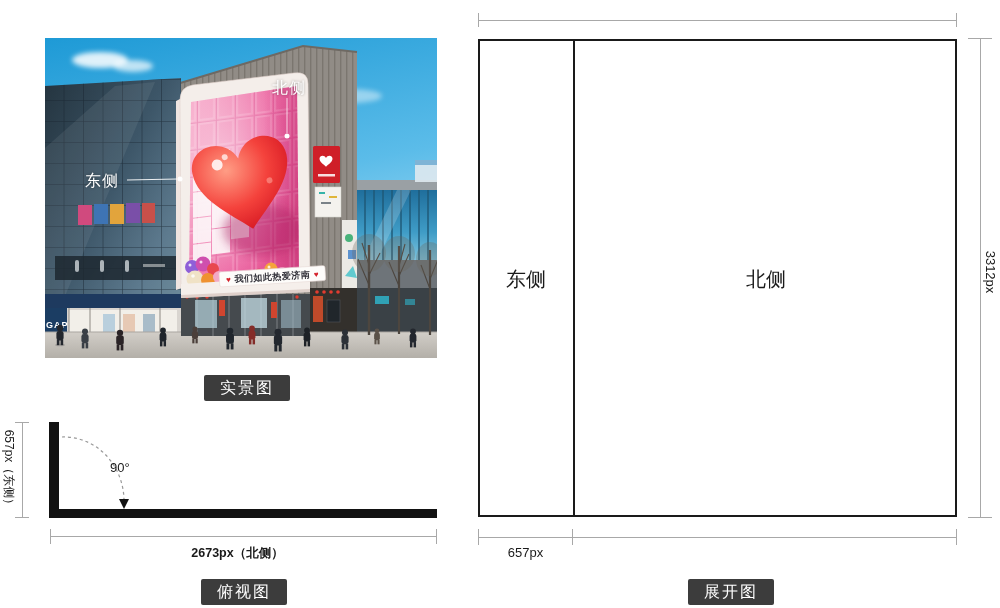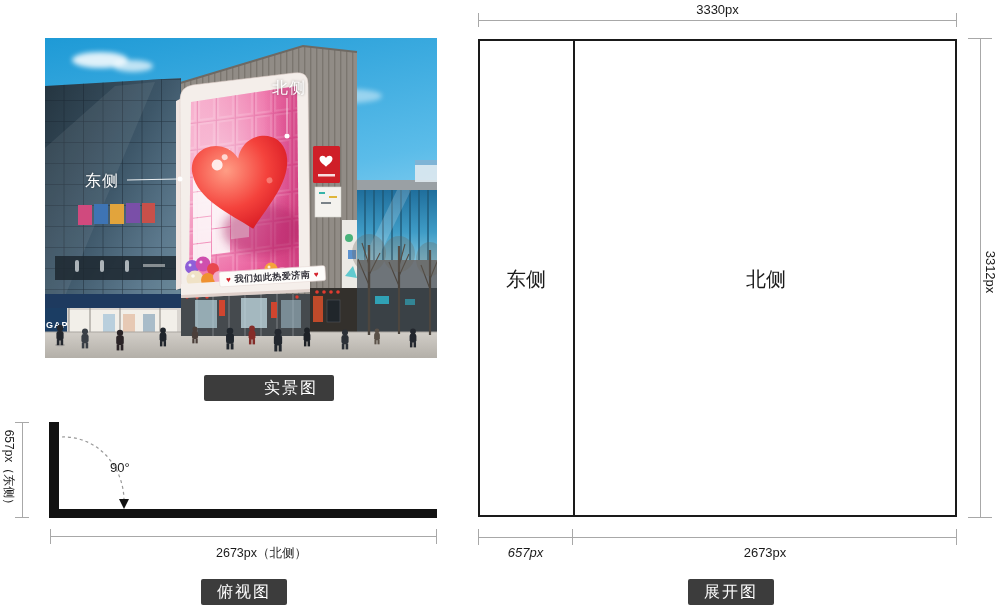--- a/index.html
+++ b/index.html
@@ -363,60 +363,58 @@
         <circle cx="135" cy="141" r="2.5" fill="#fff"></circle>
         <line x1="242" y1="60" x2="242" y2="95" stroke="#fff" stroke-width="1" opacity="0.75"></line>
         <circle cx="242" cy="98" r="2.5" fill="#fff"></circle>
       </g>
     </svg>
 
     <div class="photo-label" style="left:227px;top:40px;">北侧</div>
     <div class="photo-label" style="left:40px;top:133px;">东侧</div>
   </div>
 
-  <div class="caption" style="left:204px;top:375px;padding-left:44px;">实景图</div>
+  <div class="caption" style="left:204px;top:375px;">实景图</div>
 
   <div class="lbar" style="left:49px;top:422px;width:10px;height:96px;"></div>
   <div class="lbar" style="left:49px;top:509px;width:388px;height:9px;"></div>
 
   <div class="dline-v" style="left:22px;top:422px;height:96px;"></div>
   <div class="tick-h" style="left:15px;top:422px;width:14px;"></div>
   <div class="tick-h" style="left:15px;top:517px;width:14px;"></div>
   <div class="dimtext rot90" style="left:8px;top:470px;font-size:12px;">657px（东侧）</div>
 
   <svg class="abs" style="left:55px;top:430px;" width="85" height="85" viewBox="0 0 85 85">
     <path d="M7,7 A60,64 0 0 1 69,70" fill="none" stroke="#999" stroke-width="1.2" stroke-dasharray="3,3"></path>
     <polygon points="64,69 74,69 69,79" fill="#121212"></polygon>
   </svg>
   <div class="dimtext" style="left:110px;top:460px;">90°</div>
 
   <div class="dline-h" style="left:50px;top:536px;width:387px;"></div>
   <div class="tick-v" style="left:50px;top:529px;height:15px;"></div>
   <div class="tick-v" style="left:436px;top:529px;height:15px;"></div>
-  <div class="dimtext center" style="left:68px;top:545px;width:387px;font-size:12.5px;">2673px（北侧）</div>
+  <div class="dimtext center" style="left:44px;top:545px;width:387px;font-size:12.5px;font-weight:bold;">2673px（北侧）</div>
 
   <div class="caption" style="left:201px;top:579px;">俯视图</div>
 
-  <div class="dimtext center" style="left:478px;top:2px;width:479px;">3330px</div>
   <div class="dline-h" style="left:478px;top:20px;width:479px;"></div>
   <div class="tick-v" style="left:478px;top:13px;height:14px;"></div>
   <div class="tick-v" style="left:956px;top:13px;height:14px;"></div>
 
   <div class="unfold-rect"></div>
   <div class="unfold-divider"></div>
   <div class="cell-label" style="left:478px;width:96px;">东侧</div>
   <div class="cell-label" style="left:575px;width:382px;">北侧</div>
 
   <div class="dline-v" style="left:980px;top:39px;height:478px;"></div>
   <div class="tick-h" style="left:968px;top:38px;width:24px;"></div>
   <div class="tick-h" style="left:968px;top:517px;width:24px;"></div>
   <div class="dimtext rot90" style="left:990px;top:272px;">3312px</div>
 
   <div class="dline-h" style="left:478px;top:537px;width:479px;"></div>
   <div class="tick-v" style="left:478px;top:529px;height:16px;"></div>
   <div class="tick-v" style="left:572px;top:529px;height:16px;"></div>
   <div class="tick-v" style="left:956px;top:529px;height:16px;"></div>
-  <div class="dimtext center" style="left:478px;top:545px;width:95px;font-style:italic;">657px</div>
-  <div class="dimtext center" style="left:573px;top:545px;width:384px;">2673px</div>
+  <div class="dimtext center" style="left:478px;top:545px;width:95px;">657px</div>
 
   <div class="caption" style="left:688px;top:579px;text-align:center;">展开图</div>
 
 </div>
 
 </body></html>

